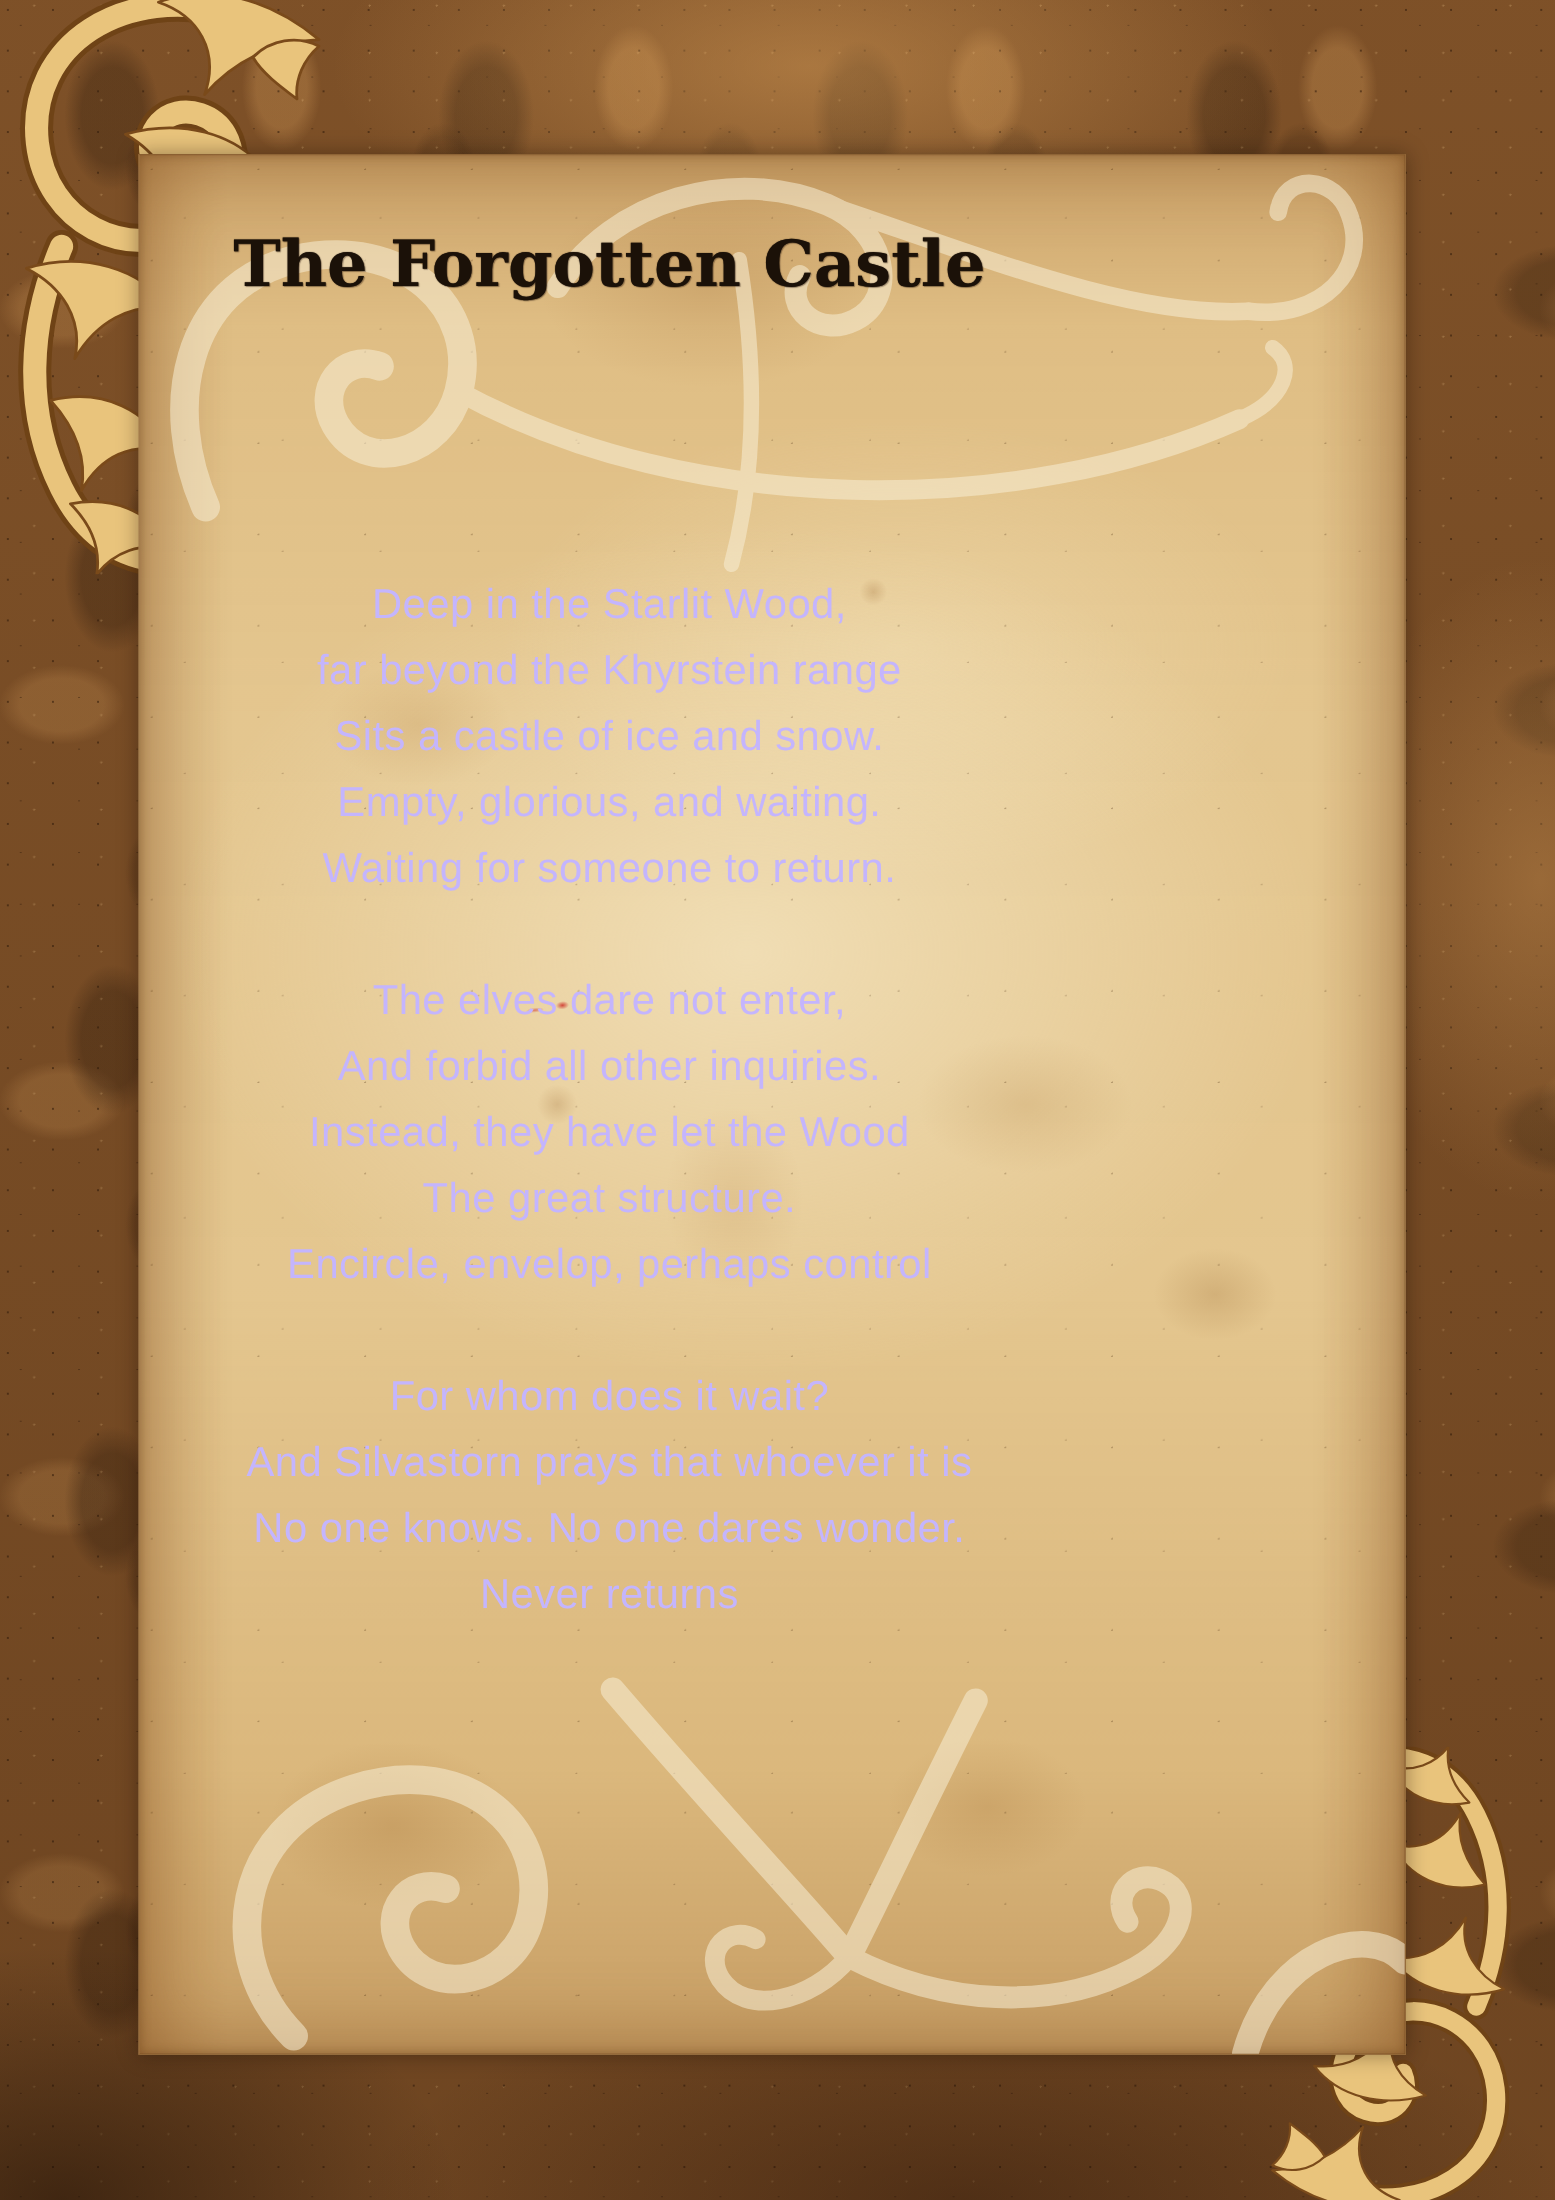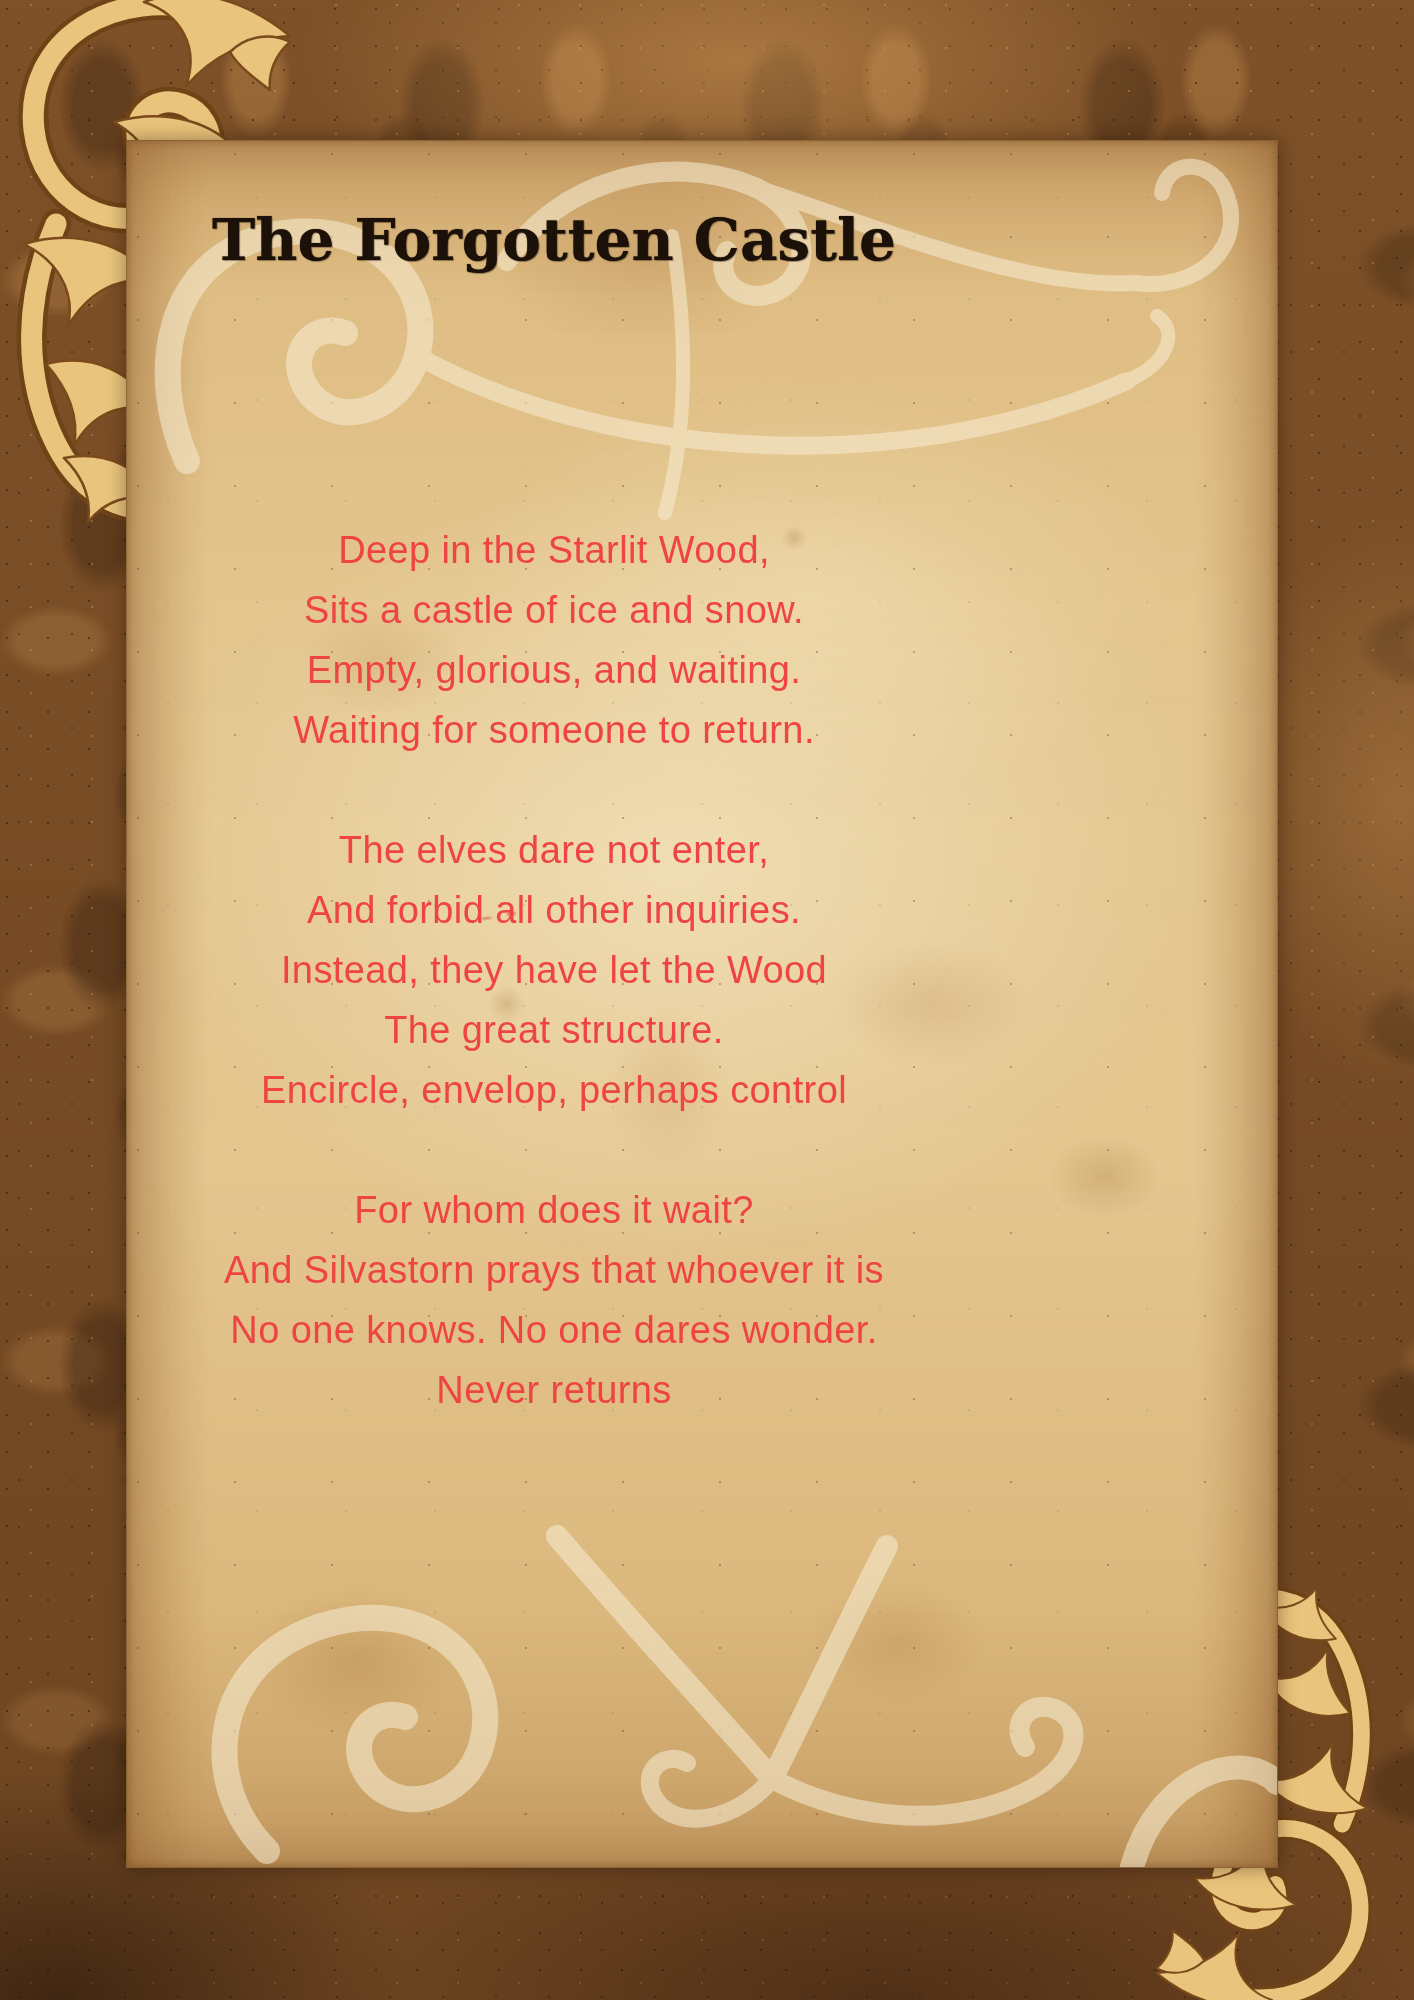--- a/index.html
+++ b/index.html
@@ -85,21 +85,21 @@
 
   
   .page-title{
     position:absolute;left:126px;top:206px;width:856px;text-align:center;
     font-family:"DejaVu Serif",serif;font-weight:700;font-size:58px;
     color:#1b1108;letter-spacing:0px;
     text-shadow:0 0 1px rgba(20,10,4,.85), 1px 1px 1px rgba(40,20,8,.35);
   }
   .poem{
     position:absolute;left:126px;top:520px;width:856px;text-align:center;
-    font-size:38px;line-height:60px;letter-spacing:.4px;color:#ef4444;
+    font-size:38px;line-height:60px;letter-spacing:.4px;color:#c4b5fd;
   }
   .stanza + .stanza{margin-top:60px;}
 
   .red-ink-mark{
     position:absolute;left:350px;top:766px;width:46px;height:18px;
     background:
       radial-gradient(ellipse 8px 5px at 75% 45%, rgba(205,48,40,.85), transparent 75%),
       radial-gradient(ellipse 11px 3px at 20% 55%, rgba(205,48,40,.55), transparent 75%);
     transform:rotate(-6deg);
   }
@@ -180,20 +180,21 @@
     </svg>
 
     <div class="red-ink-mark"></div>
   </div>
 
   <div class="page-title">The Forgotten Castle</div>
 
   <div class="poem">
     <div class="stanza">
       <div>Deep in the Starlit Wood,</div>
+      <div>far beyond the Khyrstein range</div>
       <div>Sits a castle of ice and snow.</div>
       <div>Empty, glorious, and waiting.</div>
       <div>Waiting for someone to return.</div>
     </div>
     <div class="stanza">
       <div>The elves dare not enter,</div>
       <div>And forbid all other inquiries.</div>
       <div>Instead, they have let the Wood</div>
       <div>The great structure.</div>
       <div>Encircle, envelop, perhaps control</div>

